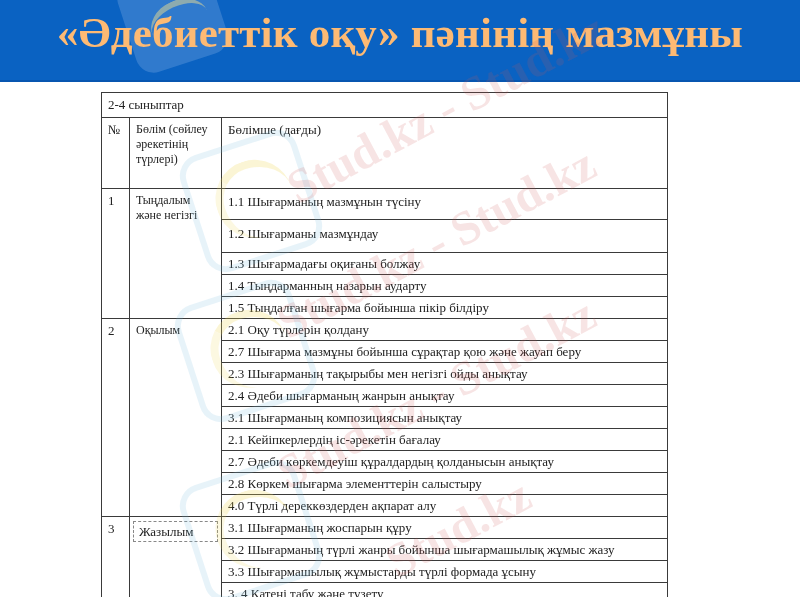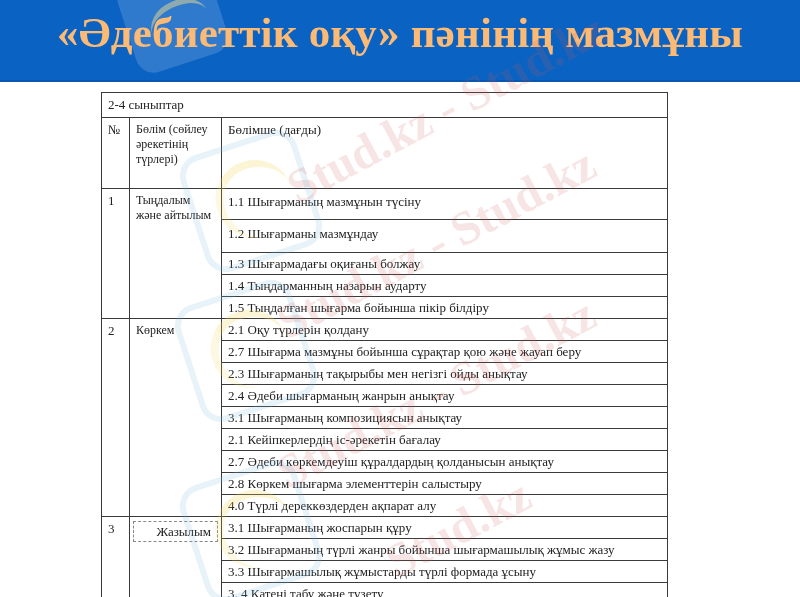--- a/index.html
+++ b/index.html
@@ -87,21 +87,20 @@
     .num-cell { padding-top: 4px !important; }
     .section-cell { padding-top: 4px !important; }
     .section-label { font-size: 12px; line-height: 15px; }
     .dashed-box {
       display: inline-block;
       border: 1px dashed #888;
       padding: 2px 6px 2px 5px;
       margin-left: -3px;
       margin-top: 0px;
       width: 72px;
-      text-align: right;
     }
 
     
     .wm {
       position: absolute;
       color: rgba(205,90,90,0.16);
       font-family: "Liberation Serif", "DejaVu Serif", serif;
       font-weight: bold;
       font-size: 48px;
       transform: rotate(-28deg);
@@ -149,39 +148,39 @@
         <td colspan="3">2-4 сыныптар</td>
       </tr>
       <tr class="head-row">
         <td>№</td>
         <td class="section-label">Бөлім (сөйлеу әрекетінің түрлері)</td>
         <td>Бөлімше (дағды)</td>
       </tr>
 
       <tr>
         <td rowspan="5" class="num-cell">1</td>
-        <td rowspan="5" class="section-cell section-label">Тыңдалым және айтылым</td>
+        <td rowspan="5" class="section-cell section-label">Тыңдалым және негізгі</td>
         <td class="skill-cell tall">1.1 Шығарманың мазмұнын түсіну</td>
       </tr>
       <tr>
         <td class="skill-cell tall2">1.2 Шығарманы мазмұндау</td>
       </tr>
       <tr>
         <td class="skill-cell">1.3 Шығармадағы оқиғаны болжау</td>
       </tr>
       <tr>
         <td class="skill-cell">1.4 Тыңдарманның назарын аударту</td>
       </tr>
       <tr>
         <td class="skill-cell">1.5 Тыңдалған шығарма бойынша пікір білдіру</td>
       </tr>
 
       <tr>
         <td rowspan="9" class="num-cell">2</td>
-        <td rowspan="9" class="section-cell section-label">Көркем</td>
+        <td rowspan="9" class="section-cell section-label">Оқылым</td>
         <td class="skill-cell">2.1 Оқу түрлерін қолдану</td>
       </tr>
       <tr>
         <td class="skill-cell">2.7 Шығарма мазмұны бойынша сұрақтар қою және жауап беру</td>
       </tr>
       <tr>
         <td class="skill-cell">2.3 Шығарманың тақырыбы мен негізгі ойды анықтау</td>
       </tr>
       <tr>
         <td class="skill-cell">2.4 Әдеби шығарманың жанрын анықтау</td>

